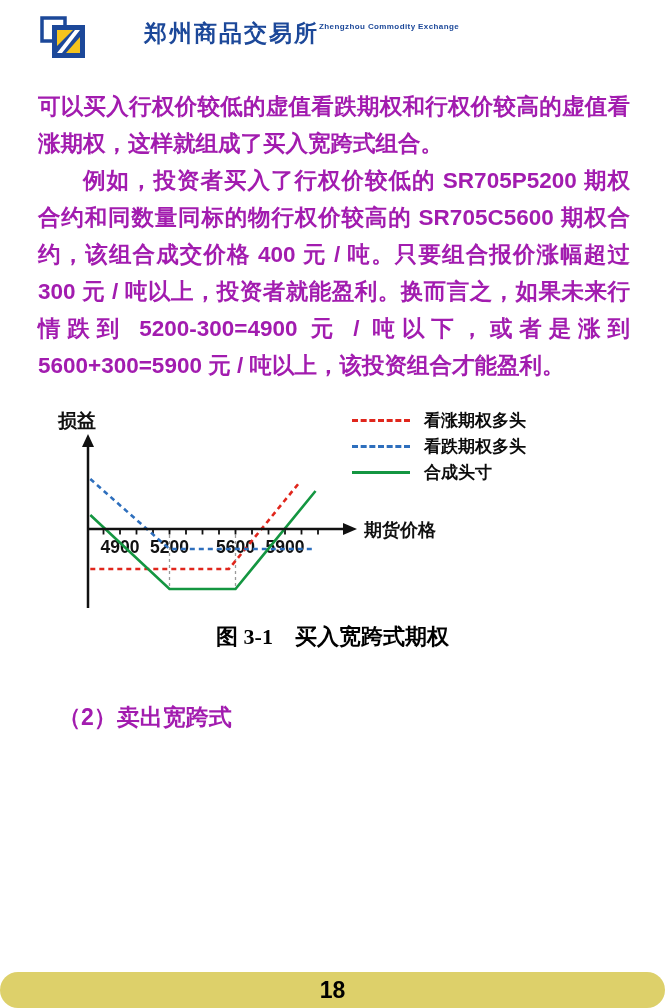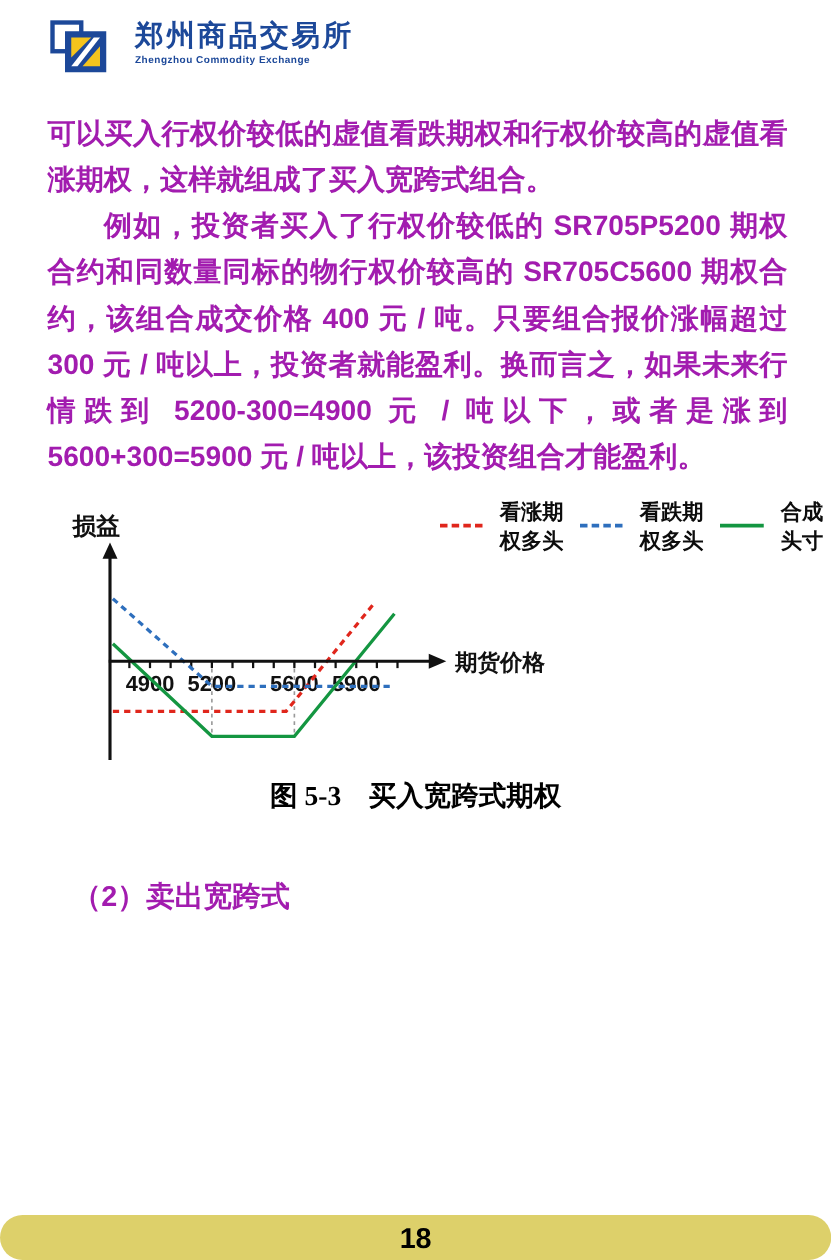--- a/index.html
+++ b/index.html
@@ -8,36 +8,36 @@
     width:665px;height:1008px;
     background:#ffffff;
     overflow:hidden;
     font-family:"Liberation Sans", sans-serif;
     color:#111;
     margin:0 auto;
   }
   
   .header{position:absolute;left:38px;top:8px;display:flex;align-items:center;gap:10px;}
   .logo{width:60px;height:50px;flex:0 0 auto;}
-  .brand{display:flex;flex-direction:column;justify-content:center;}
+  .brand{display:flex;flex-direction:row;justify-content:center;margin-left:36px;}
   .brand-cn{font-size:23px;font-weight:700;color:#1c4899;letter-spacing:2px;line-height:26px;}
   .brand-en{font-size:8px;font-weight:700;color:#1c4899;letter-spacing:.4px;margin-top:2px;}
   
   .text-block{position:absolute;left:38px;width:592px;font-size:22.5px;line-height:37px;
     font-weight:700;text-align:justify;color:#a21caf;}
   .text-block p{margin:0;}
   .indent{text-indent:2em;}
   #block1{top:88px;}
   #block2{top:682px;margin-top:16px;}
   .sec-heading{font-size:23px;font-weight:700;padding-left:20px;line-height:38px;margin:0 0 4px 0;}
   
   .figure{position:absolute;left:0;top:400px;width:665px;height:262px;}
   .chart-svg{position:absolute;left:40px;top:5px;}
   svg text{font-family:"Liberation Sans", sans-serif;fill:#111;}
-  .legend{position:absolute;left:352px;top:10px;display:flex;flex-direction:row;gap:5px;}
+  .legend{position:absolute;left:352px;top:10px;display:flex;flex-direction:column;gap:5px;}
   .legend-row{display:flex;align-items:center;height:21px;}
   .legend-sample{display:inline-block;width:58px;height:0;margin-right:14px;border-top:3px solid #000;}
   .legend-label{font-size:17px;font-weight:700;color:#0c0c0c;}
   .figure-caption{position:absolute;left:0;top:222px;width:665px;text-align:center;
     font-family:"Liberation Serif","DejaVu Serif",serif;font-weight:700;font-size:22px;color:#000;}
   
   .footer{position:absolute;left:0;bottom:0;width:665px;height:36px;background:#ddd06a;
     text-align:center;line-height:36px;font-size:23px;font-weight:700;color:#000;border-radius:18px;}
 </style>
 </head>
@@ -111,21 +111,21 @@
       <div class="legend-row">
         <span class="legend-sample" style="border-top: 3px dashed rgb(46, 111, 189);"></span>
         <span class="legend-label">看跌期权多头</span>
       </div>
       <div class="legend-row">
         <span class="legend-sample" style="border-top: 3px solid rgb(20, 150, 65);"></span>
         <span class="legend-label">合成头寸</span>
       </div>
     </div>
 
-    <div class="figure-caption">图 5-3　买入宽跨式期权</div>
+    <div class="figure-caption">图 3-1　买入宽跨式期权</div>
   </div>
 
   <div class="text-block" id="block2">
     <p class="sec-heading">（2）卖出宽跨式</p>
   </div>
 
   <div class="footer">
     <span>18</span>
   </div>
 

